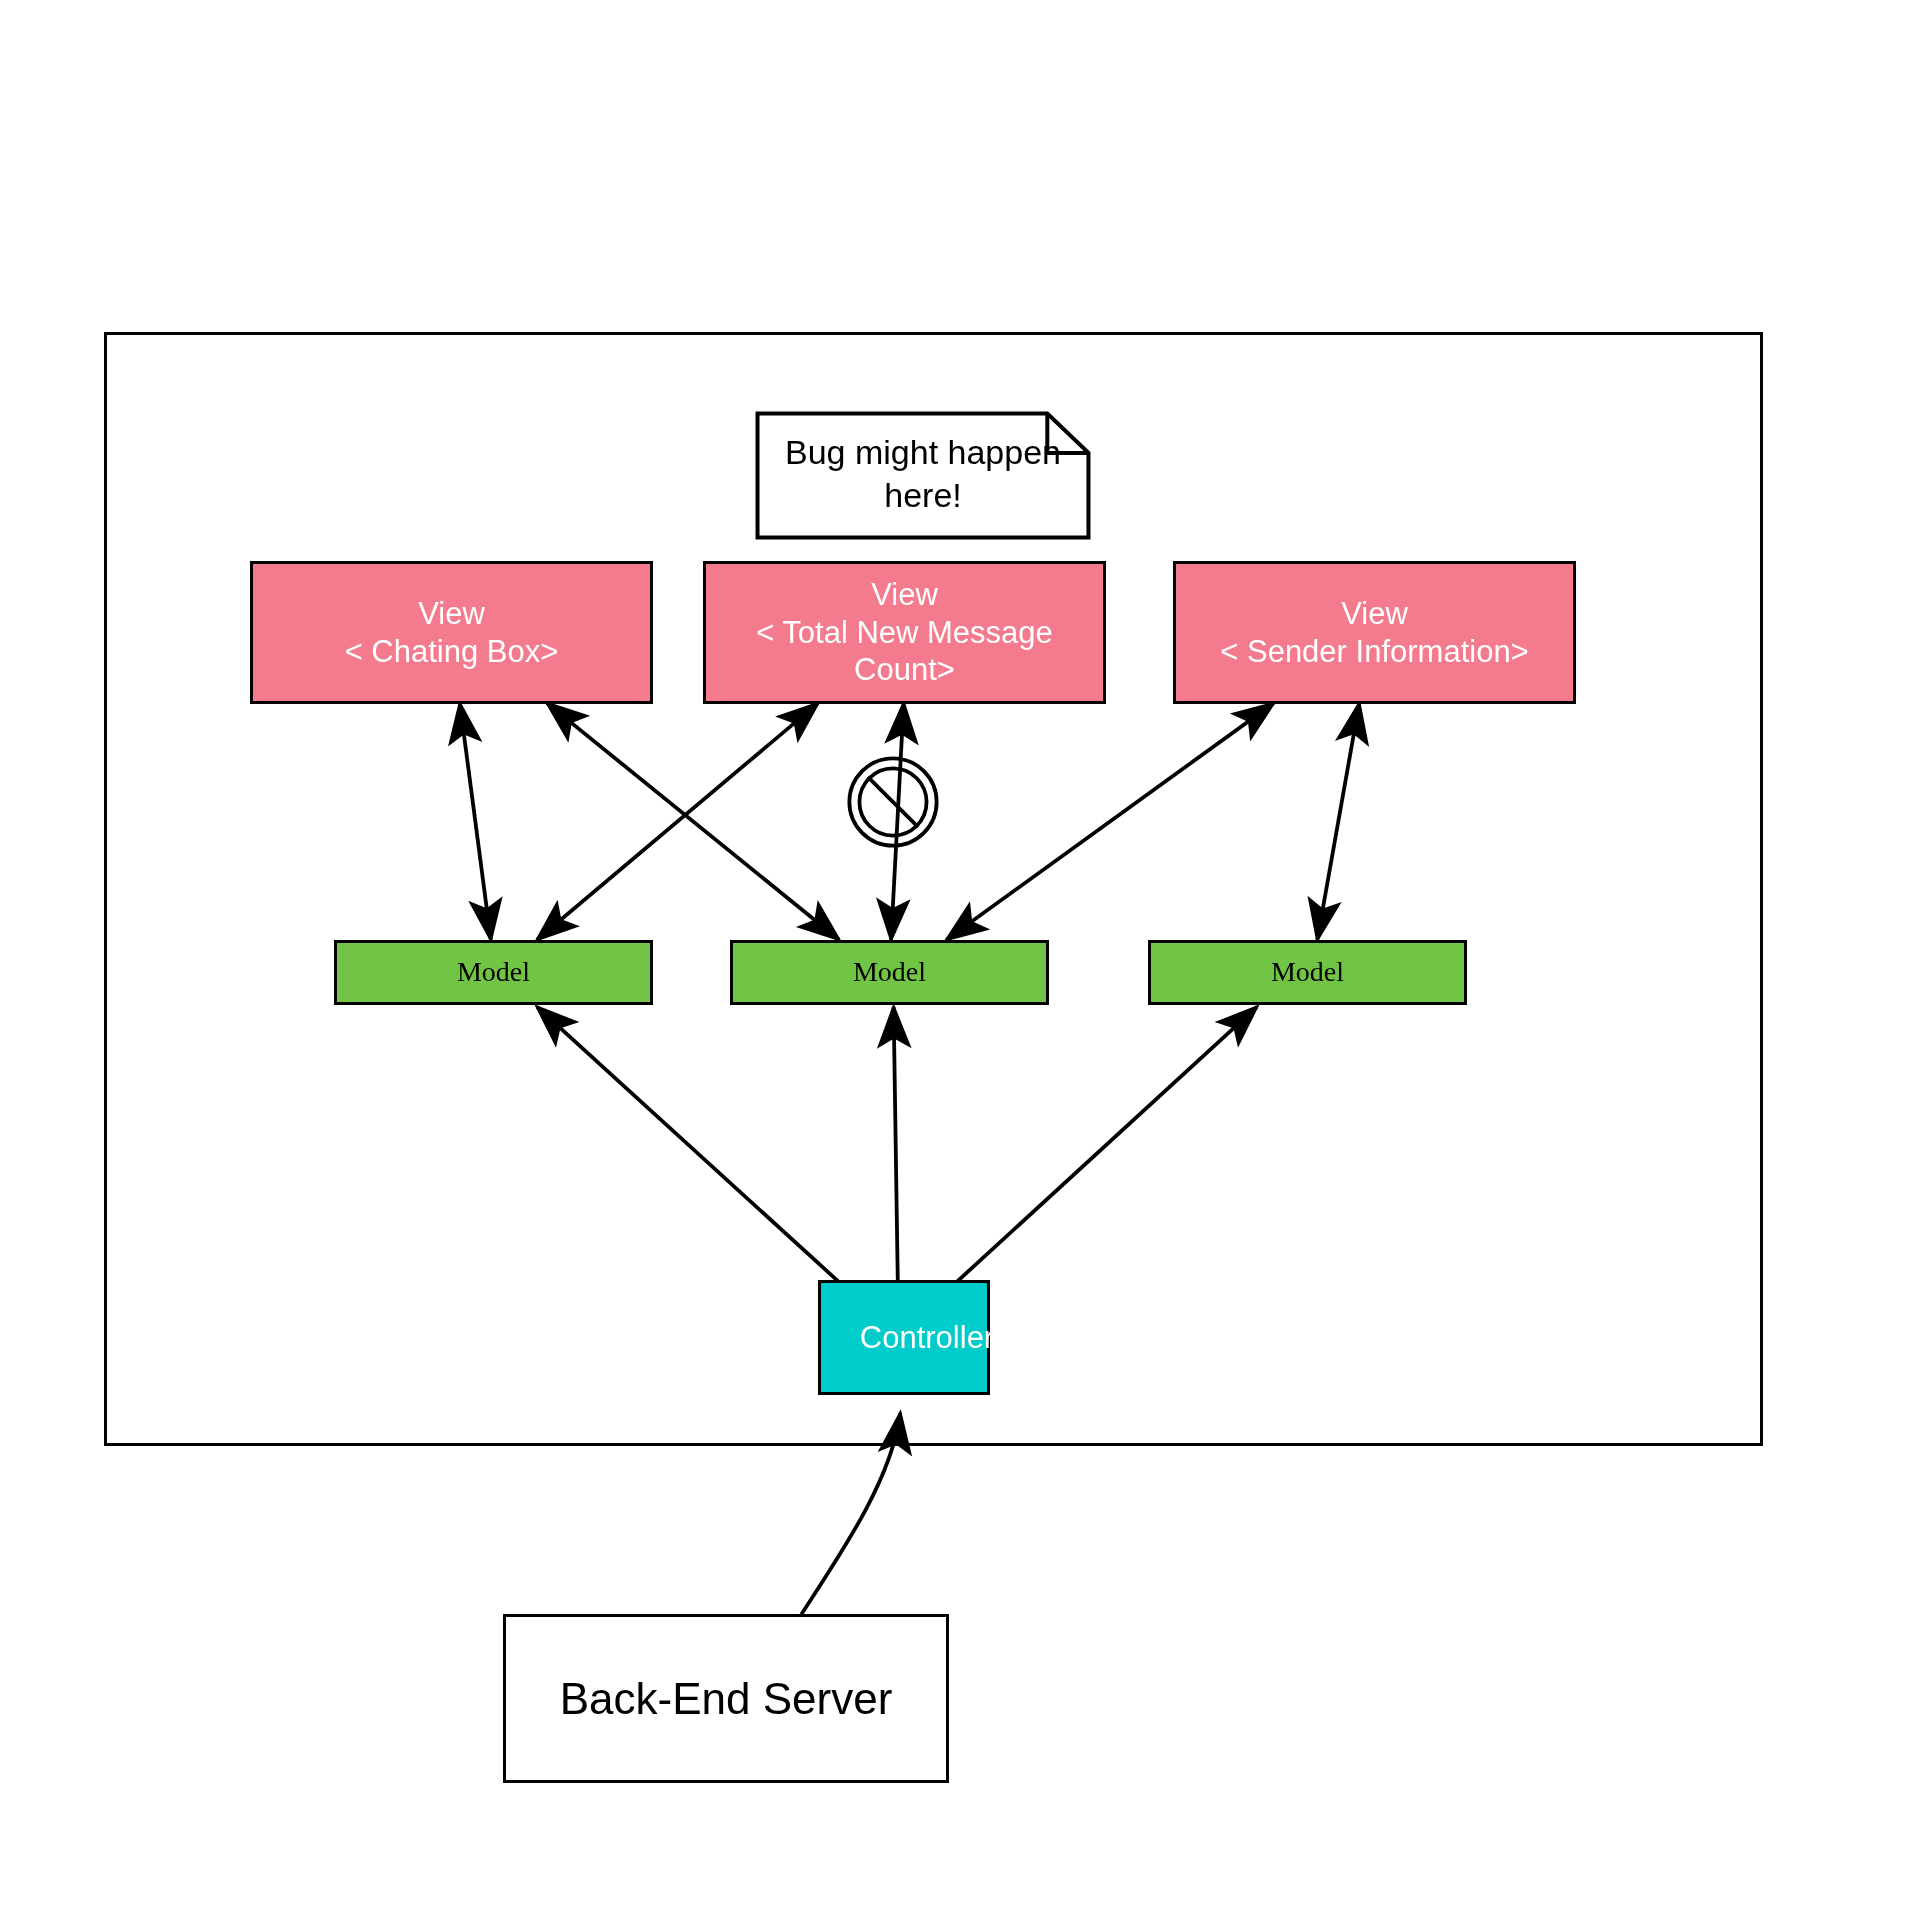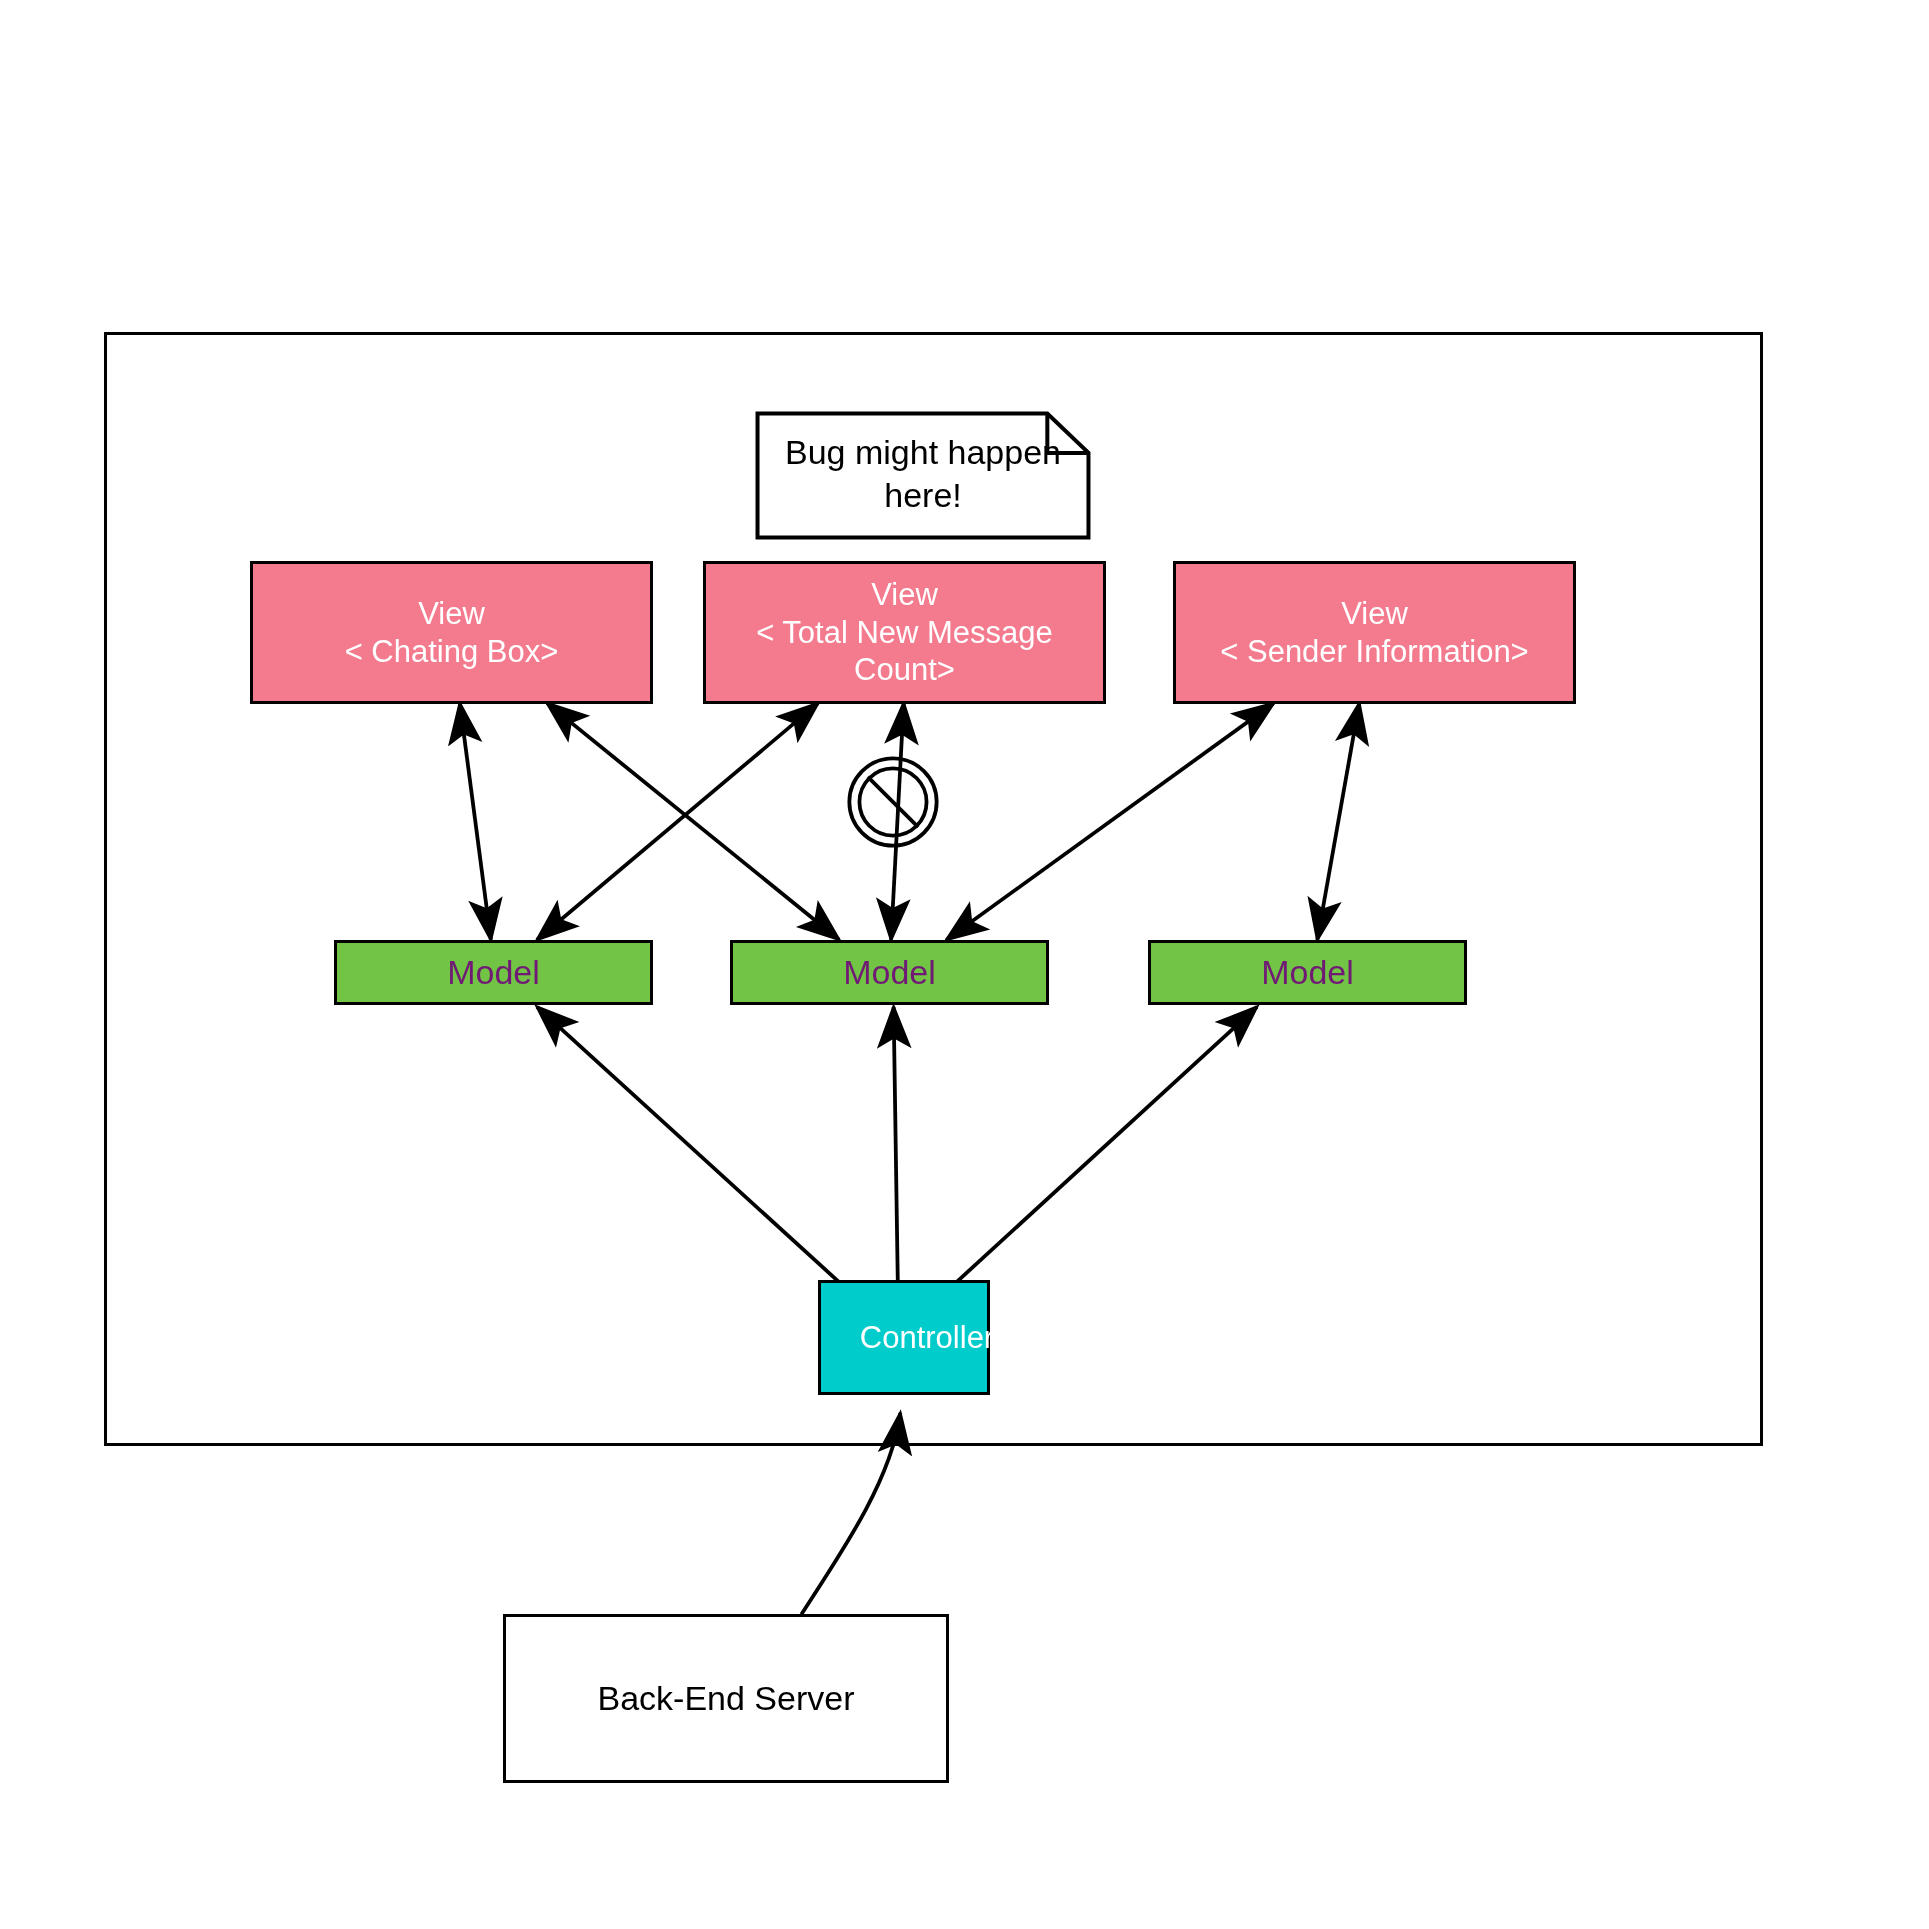--- a/index.html
+++ b/index.html
@@ -35,32 +35,33 @@
     line-height: 1.22;
   }
 
   .view-node {
     background: #F47A8E;
     color: #ffffff;
     font-size: 31px;
   }
   .model-node {
     background: #72C544;
-    color: #701a75;
-    font-size: 34px;
+    color: #000000;
+    font-size: 28px;
+    font-family: Liberation Serif, serif;
   }
   .controller-node {
     background: #00CCCC;
     color: #ffffff;
     font-size: 31px;
   }
   .server-node {
     background: #ffffff;
     color: #000000;
-    font-size: 34px;
+    font-size: 44px;
   }
   .container-frame {
     position: absolute;
     box-sizing: border-box;
     border: 3.4px solid #000000;
     background: transparent;
   }
 
   .note {
     position: absolute;

